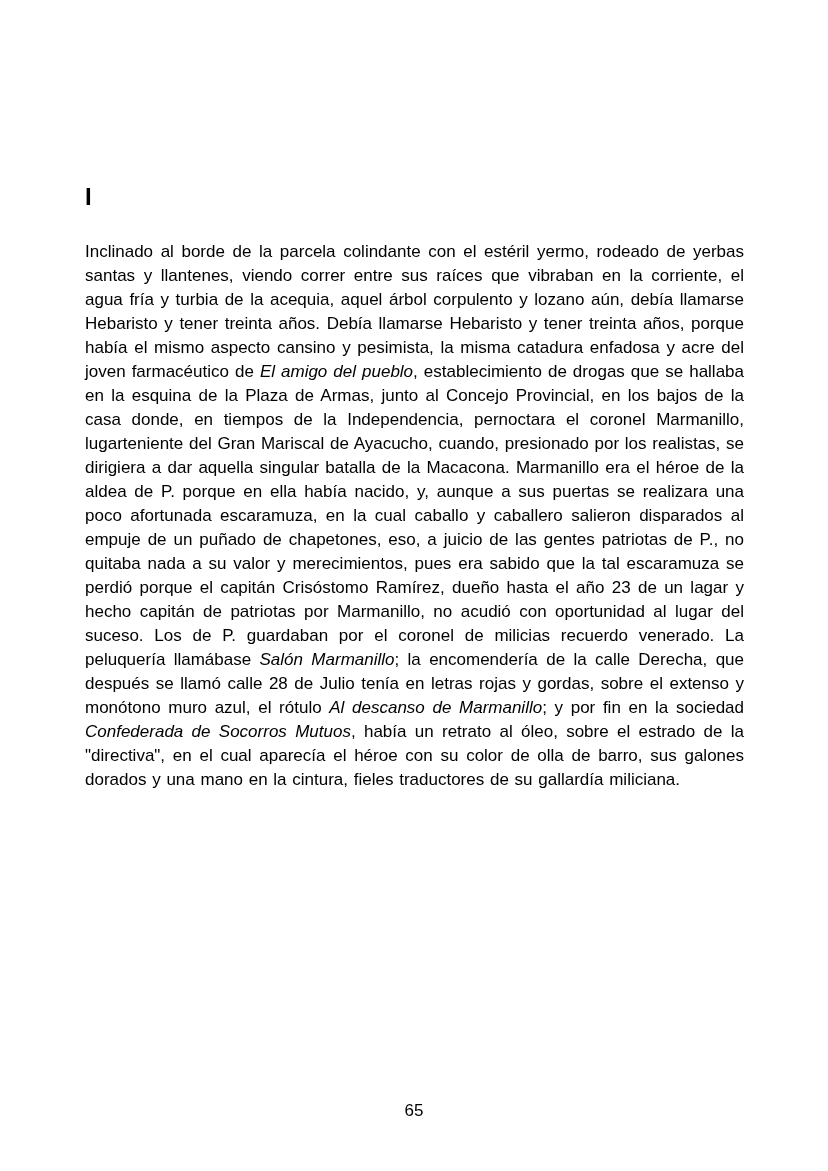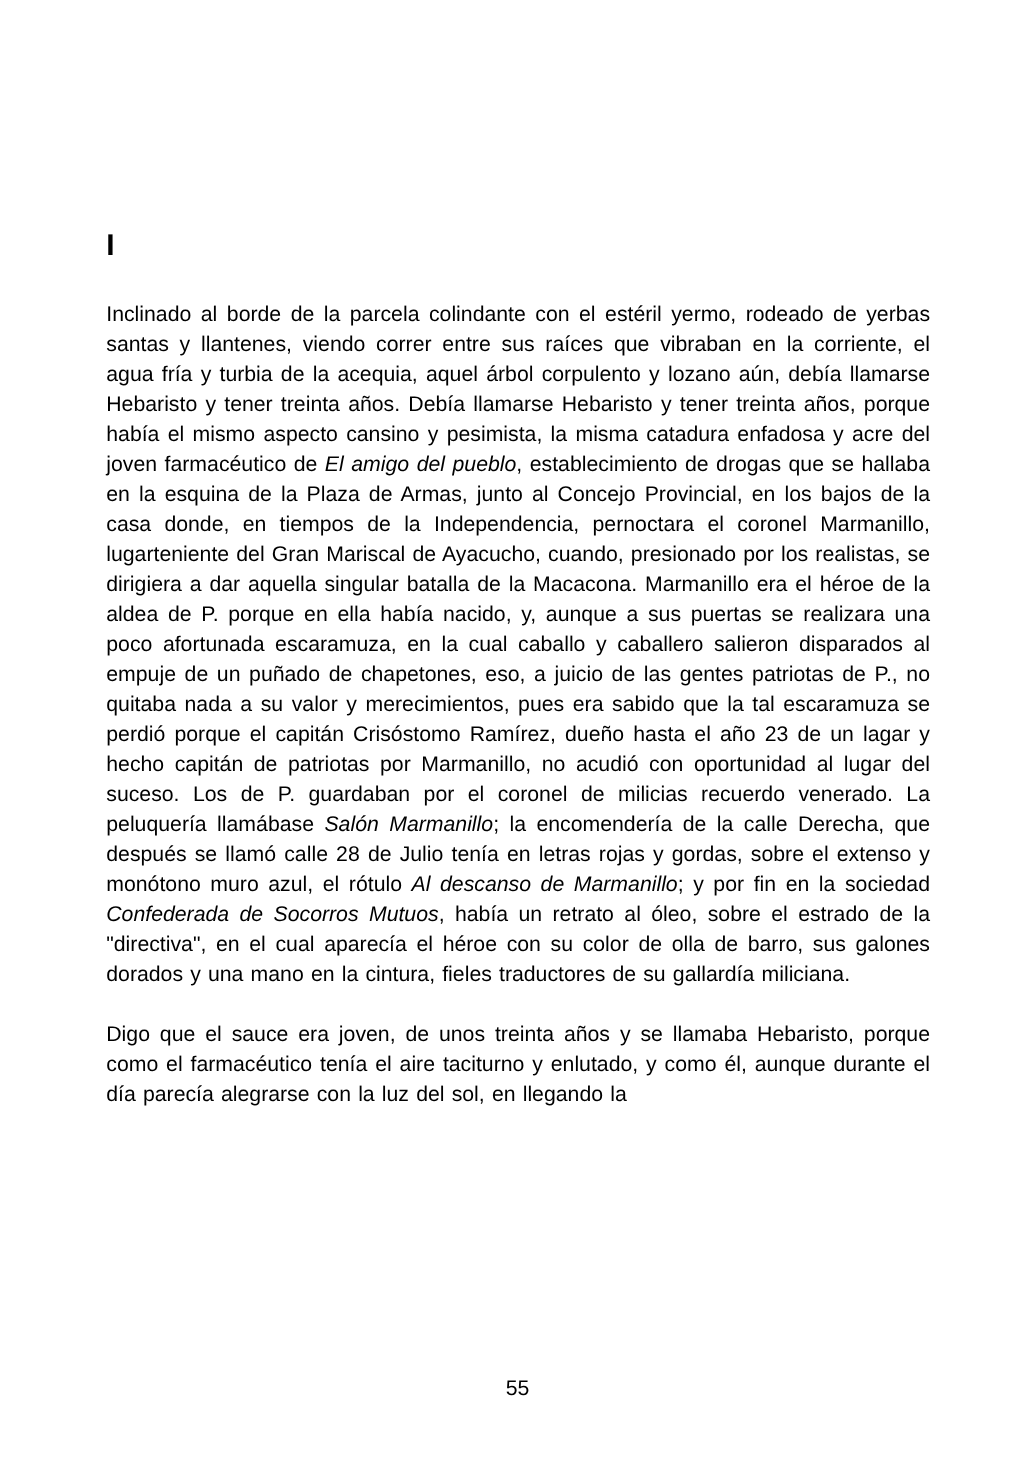--- a/index.html
+++ b/index.html
@@ -44,17 +44,16 @@
   }
 </style>
 </head>
 <body>
 
 <div class="page">
   <h1 class="chapter-heading">I</h1>
 
   <div class="text-block">
       <p><span>Inclinado al borde de la parcela colindante con el estéril yermo, rodeado de yerbas santas y llantenes, viendo correr entre sus raíces que vibraban en la corriente, el agua fría y turbia de la acequia, aquel árbol corpulento y lozano aún, debía llamarse Hebaristo y tener treinta años. Debía llamarse Hebaristo y tener treinta años, porque había el mismo aspecto cansino y pesimista, la misma catadura enfadosa y acre del joven farmacéutico de </span><em>El amigo del pueblo</em><span>, establecimiento de drogas que se hallaba en la esquina de la Plaza de Armas, junto al Concejo Provincial, en los bajos de la casa donde, en tiempos de la Independencia, pernoctara el coronel Marmanillo, lugarteniente del Gran Mariscal de Ayacucho, cuando, presionado por los realistas, se dirigiera a dar aquella singular batalla de la Macacona. Marmanillo era el héroe de la aldea de P. porque en ella había nacido, y, aunque a sus puertas se realizara una poco afortunada escaramuza, en la cual caballo y caballero salieron disparados al empuje de un puñado de chapetones, eso, a juicio de las gentes patriotas de P., no quitaba nada a su valor y merecimientos, pues era sabido que la tal escaramuza se perdió porque el capitán Crisóstomo Ramírez, dueño hasta el año 23 de un lagar y hecho capitán de patriotas por Marmanillo, no acudió con oportunidad al lugar del suceso. Los de P. guardaban por el coronel de milicias recuerdo venerado. La peluquería llamábase </span><em>Salón Marmanillo</em><span>; la encomendería de la calle Derecha, que después se llamó calle 28 de Julio tenía en letras rojas y gordas, sobre el extenso y monótono muro azul, el rótulo </span><em>Al descanso de Marmanillo</em><span>; y por fin en la sociedad </span><em>Confederada de Socorros Mutuos</em><span>, había un retrato al óleo, sobre el estrado de la "directiva", en el cual aparecía el héroe con su color de olla de barro, sus galones dorados y una mano en la cintura, fieles traductores de su gallardía miliciana.</span></p>
-      <p><span>Digo que el sauce era joven, de unos treinta años y se llamaba Hebaristo, porque como el farmacéutico tenía el aire taciturno y enlutado, y como él, aunque durante el día parecía alegrarse con la luz del sol, en llegando la</span></p>
     </div>
 
-  <div class="page-number">55</div>
+  <div class="page-number">65</div>
 </div>
 
 </body></html>

